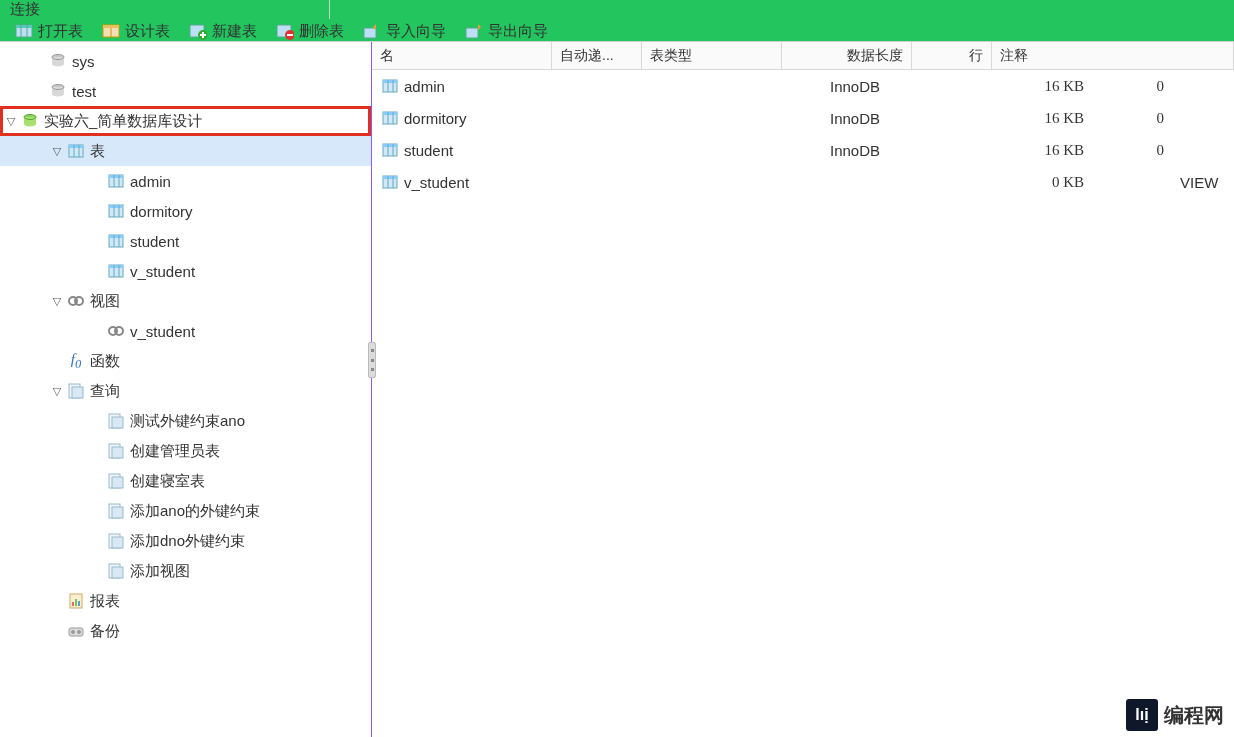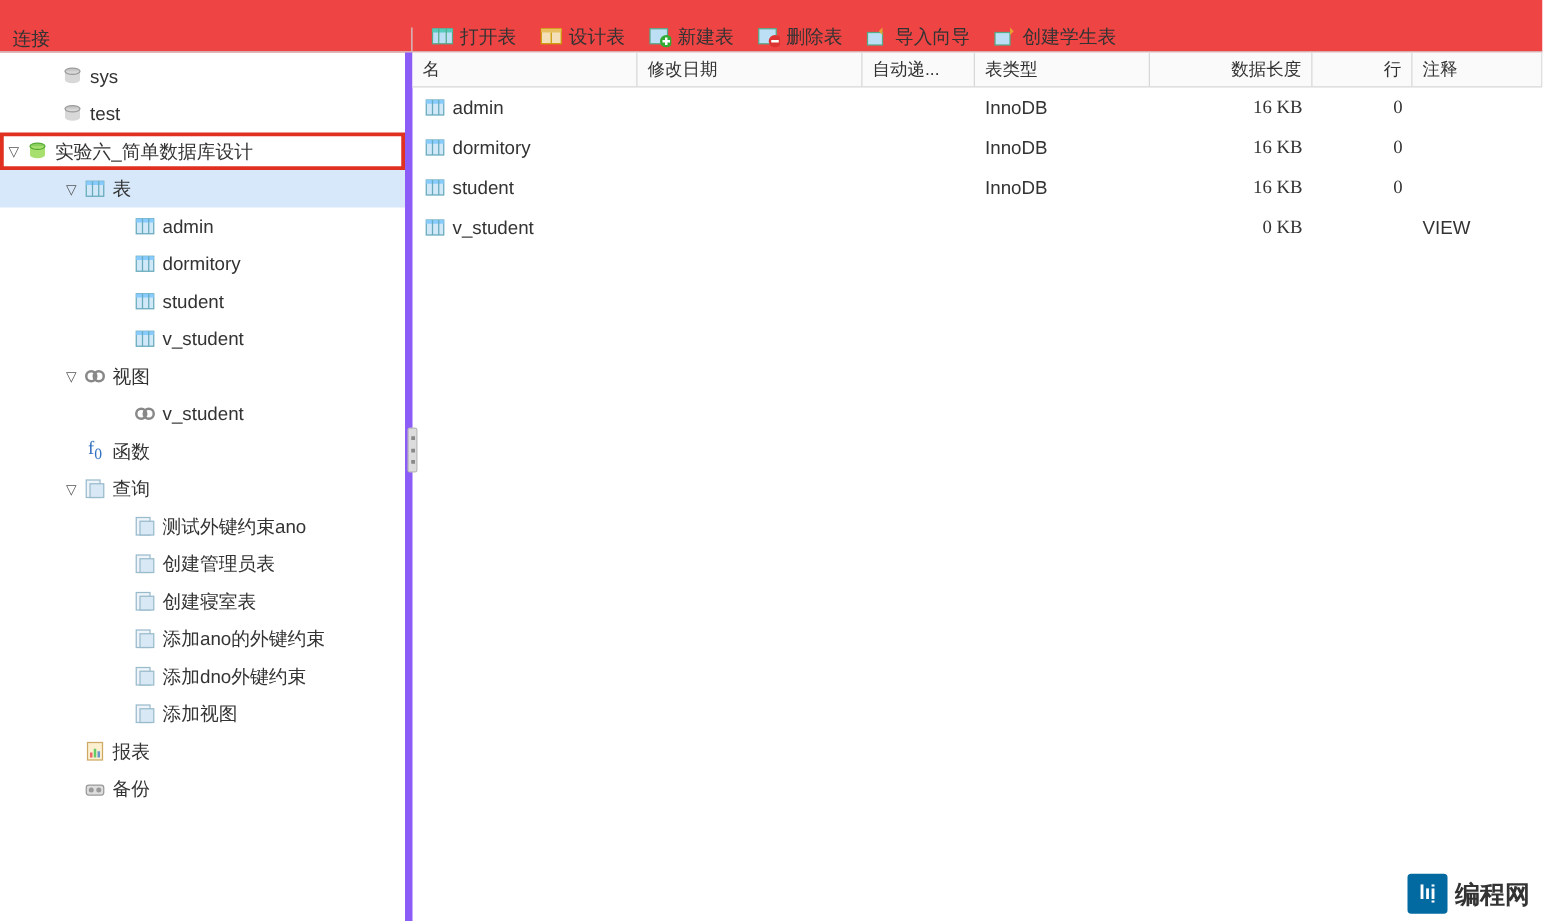--- a/index.html
+++ b/index.html
@@ -1,23 +1,23 @@
 <!DOCTYPE html>
 <html><head>
 <meta charset="utf-8">
 <style>
 * { box-sizing: border-box; margin: 0; padding: 0; }
 body { font-family: "Microsoft YaHei", SimSun, Arial, sans-serif; font-size: 14px; color: #333; background: #fff; width: 1234px; height: 737px; overflow: hidden; }
-.topbar { height: 42px; border-bottom: 1px solid #d0d0d0; display: flex; align-items: flex-end; background: #ef4444; }
+.topbar { height: 42px; border-bottom: 1px solid #d0d0d0; display: flex; align-items: flex-start; background: #22c55e; flex-direction: column; }
 .topbar-left { width: 330px; border-right: 1px solid #d0d0d0; display: flex; align-items: center; padding: 0 10px; font-size: 15px; }
 .topbar-right { flex: 1; display: flex; align-items: center; padding: 0 8px; gap: 6px; }
 .tbtn { display: flex; align-items: center; gap: 4px; padding: 2px 6px; cursor: pointer; font-size: 15px; }
 .icon { display: inline-flex; width: 20px; height: 20px; align-items: center; justify-content: center; }
 .main { display: flex; height: 695px; }
-.sidebar { width: 330px; border-right: 6px solid #8b5cf6; overflow: hidden; padding-top: 4px; }
+.sidebar { width: 372px; border-right: 1px solid #8b5cf6; overflow: hidden; padding-top: 4px; }
 .content { flex: 1; position: relative; }
 .tree-row { display: flex; align-items: center; height: 30px; padding: 0 4px; cursor: default; white-space: nowrap; }
 .tree-row.selected { background: #d6e8fa; }
 .tree-row.highlighted { border: 3px solid #e03020; padding: 0 1px; }
 .tree-expander { width: 14px; display: inline-flex; justify-content: center; color: #555; font-size: 11px; cursor: pointer; }
 .tree-icon { width: 20px; display: inline-flex; justify-content: center; margin: 0 2px; }
 .tree-label { padding-left: 2px; font-size: 15px; }
 .ind-0 { padding-left: 32px; }
 .ind-1 { padding-left: 20px; }
 .ind-2 { padding-left: 50px; }
@@ -32,21 +32,21 @@
 .c4 { width: 130px; }
 .c5 { width: 80px; }
 .c6 { flex: 1; }
 .grid-row { display: flex; height: 32px; align-items: center; }
 .cell { padding: 0 8px; display: flex; align-items: center; font-size: 15px; }
 .cell.right { justify-content: flex-end; font-family: Liberation Serif, serif; }
 .cell .icon { margin-right: 4px; }
 .splitter-handle { position: absolute; left: -4px; top: 300px; width: 8px; height: 36px; background: #dcdcdc; border: 1px solid #bbb; border-radius: 2px; cursor: ew-resize; display:flex; flex-direction:column; justify-content:space-evenly; align-items:center; }
 .splitter-handle div{ width:3px; height:3px; background:#888; }
 .watermark { position: absolute; right: 10px; bottom: 6px; display: flex; align-items: center; gap: 6px; font-size: 20px; font-weight: bold; color: #333; }
-.wm-badge { width: 32px; height: 32px; background: #0369a1; color: #fff; display: flex; align-items: center; justify-content: center; font-size: 16px; border-radius: 3px; font-weight:bold; }
+.wm-badge { width: 32px; height: 32px; background: #0f172a; color: #fff; display: flex; align-items: center; justify-content: center; font-size: 16px; border-radius: 3px; font-weight:bold; }
 </style>
 </head>
 <body>
 
 <div class="topbar">
   <div class="topbar-left">连接</div>
   <div class="topbar-right">
     <div class="tbtn">
       <span class="icon">
           <svg width="18" height="18">
@@ -98,21 +98,21 @@
         </span>
       <span>导入向导</span>
     </div>
     <div class="tbtn">
       <span class="icon">
           <svg width="18" height="18">
             <rect x="1" y="6" width="12" height="10" fill="#bcdff6" stroke="#5a8"></rect>
             <path d="M13 8 L13 2 L16 5 Z" fill="#e8a030"></path>
           </svg>
         </span>
-      <span>创建学生表</span>
+      <span>导出向导</span>
     </div>
   </div>
 </div>
 
 <div class="main">
   <div class="sidebar" id="tree">
       <div class="tree-row ind-0">
         <span class="tree-expander"></span>
         <span class="tree-icon">
           <svg width="18" height="18">
@@ -221,21 +221,21 @@
           <svg width="18" height="18">
             <circle cx="6" cy="9" r="4" fill="none" stroke="#888" stroke-width="2"></circle>
             <circle cx="12" cy="9" r="4" fill="none" stroke="#888" stroke-width="2"></circle>
           </svg>
         </span>
         <span class="tree-label">v_student</span>
       </div>
       <div class="tree-row ind-2">
         <span class="tree-expander"></span>
         <span class="tree-icon">
-          <span style="color:#3070c0;font-family:serif;font-size:15px">f<sub>0</sub></span>
+          <span style="color:#3070c0;font-style:italic;font-family:serif;font-size:15px">f<sub>0</sub></span>
         </span>
         <span class="tree-label">函数</span>
       </div>
       <div class="tree-row ind-2">
         <span class="tree-expander">▽</span>
         <span class="tree-icon">
           <svg width="18" height="18">
             <rect x="2" y="2" width="11" height="14" fill="#eef4fa" stroke="#9bc"></rect>
             <rect x="5" y="5" width="11" height="11" fill="#d8e8f4" stroke="#9bc"></rect>
           </svg>
@@ -327,21 +327,20 @@
       </div>
     </div>
   <div class="content">
     <div class="splitter-handle">
         <div></div>
         <div></div>
         <div></div>
       </div>
     <div class="columns">
       <div class="col c0">名</div>
-      <div class="col c1">修改日期</div>
       <div class="col c2">自动递...</div>
       <div class="col c3">表类型</div>
       <div class="col c4 right">数据长度</div>
       <div class="col c5 right">行</div>
       <div class="col c6">注释</div>
     </div>
     <div id="grid">
         <div class="grid-row">
           <div class="cell c0">
             <span class="icon">

